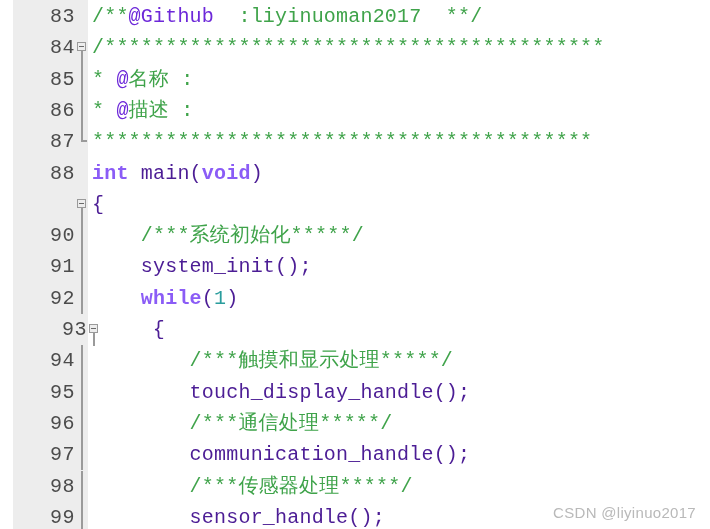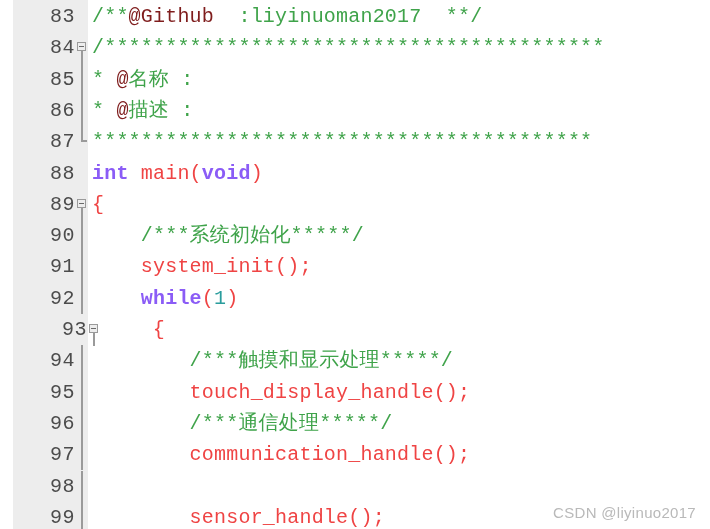--- a/index.html
+++ b/index.html
@@ -121,23 +121,23 @@
     top: 0;
     height: 31.3px;
     line-height: 31.3px;
     font-size: 20px;
     letter-spacing: 0.2px;
     white-space: pre;
     overflow: hidden;
     max-width: 620px;
   }
 
-  .tok-plain   { color: #ef4444; }
+  .tok-plain   { color: #4c1d95; }
   .tok-comment { color: #3fa34a; }
-  .tok-doctag  { color: #7f1d1d; }
+  .tok-doctag  { color: #6d28d9; }
   .tok-keyword { color: #8b5cf6; font-weight: bold; }
   .tok-number  { color: #2a9d9d; }
 
   
   .rule-line {
     position: absolute;
     left: 92px;
     top: 0;
     height: 31.3px;
     line-height: 31.3px;
@@ -166,26 +166,26 @@
 
 <div id="editor">
   <div class="gutter-bg"></div>
   <div class="code-rows">
       <div class="row" style="position: absolute; left: 0px; top: 1px; width: 710px;"><div class="lineno">83</div><div class="foldcol"></div><div class="code"><span class="tok-comment">/**</span><span class="tok-doctag">@Github</span><span class="tok-comment">  :liyinuoman2017  **/</span></div></div>
       <div class="row" style="position: absolute; left: 0px; top: 32.3px; width: 710px; padding-left: 33px;"><div class="lineno">84</div><div class="foldcol"><div class="fold-box"></div><div class="fold-line from-box"></div></div><div class="rule-line"><span class="tok-comment">/*****************************************</span></div></div>
       <div class="row" style="position: absolute; left: 0px; top: 63.6px; width: 710px;"><div class="lineno">85</div><div class="foldcol"><div class="fold-line"></div></div><div class="code"><span class="tok-comment">* </span><span class="tok-doctag">@</span><span class="tok-comment">名称 :</span></div></div>
       <div class="row" style="position: absolute; left: 0px; top: 94.9px; width: 710px;"><div class="lineno">86</div><div class="foldcol"><div class="fold-line"></div></div><div class="code"><span class="tok-comment">* </span><span class="tok-doctag">@</span><span class="tok-comment">描述 :</span></div></div>
       <div class="row" style="position: absolute; left: 0px; top: 126.2px; width: 610px;"><div class="lineno">87</div><div class="foldcol"><div class="fold-end"></div></div><div class="rule-line"><span class="tok-comment">*****************************************</span></div></div>
       <div class="row" style="position: absolute; left: 0px; top: 157.5px; width: 710px;"><div class="lineno">88</div><div class="foldcol"></div><div class="code"><span class="tok-keyword">int</span><span class="tok-plain"> main(</span><span class="tok-keyword">void</span><span class="tok-plain">)</span></div></div>
-      <div class="row" style="position: absolute; left: 0px; top: 188.8px; width: 710px;"><div class="lineno">89</div><div class="foldcol"><div class="fold-box"></div><div class="fold-line from-box"></div></div><div class="code"><span class="tok-plain">{</span></div></div>
+      <div class="row" style="position: absolute; left: 0px; top: 188.8px; width: 710px;"><div class="foldcol"><div class="fold-box"></div><div class="fold-line from-box"></div></div><div class="code"><span class="tok-plain">{</span></div></div>
       <div class="row" style="position: absolute; left: 0px; top: 220.1px; width: 710px;"><div class="lineno">90</div><div class="foldcol"><div class="fold-line"></div></div><div class="code"><span class="tok-comment">    /***系统初始化*****/</span></div></div>
       <div class="row" style="position: absolute; left: 0px; top: 251.4px; width: 710px;"><div class="lineno">91</div><div class="foldcol"><div class="fold-line"></div></div><div class="code"><span class="tok-plain">    system_init();</span></div></div>
       <div class="row" style="position: absolute; left: 0px; top: 282.7px; width: 710px; padding-left: 16px;"><div class="lineno">92</div><div class="foldcol"><div class="fold-line"></div></div><div class="code"><span class="tok-plain">    </span><span class="tok-keyword">while</span><span class="tok-plain">(</span><span class="tok-number">1</span><span class="tok-plain">)</span></div></div>
       <div class="row" style="position: absolute; left: 12px; top: 314px; width: 710px; padding-left: 40px;"><div class="lineno">93</div><div class="foldcol"><div class="fold-box"></div><div class="fold-line from-box"></div></div><div class="code"><span class="tok-plain">    {</span></div></div>
       <div class="row" style="position: absolute; left: 0px; top: 345.3px; width: 710px; padding-left: 32px;"><div class="lineno">94</div><div class="foldcol"><div class="fold-line"></div></div><div class="code"><span class="tok-comment">        /***触摸和显示处理*****/</span></div></div>
       <div class="row" style="position: absolute; left: 0px; top: 376.6px; width: 710px;"><div class="lineno">95</div><div class="foldcol"><div class="fold-line"></div></div><div class="code"><span class="tok-plain">        touch_display_handle();</span></div></div>
       <div class="row" style="position: absolute; left: 0px; top: 407.9px; width: 710px;"><div class="lineno">96</div><div class="foldcol"><div class="fold-line"></div></div><div class="code"><span class="tok-comment">        /***通信处理*****/</span></div></div>
       <div class="row" style="position: absolute; left: 0px; top: 439.2px; width: 710px;"><div class="lineno">97</div><div class="foldcol"><div class="fold-line"></div></div><div class="code"><span class="tok-plain">        communication_handle();</span></div></div>
-      <div class="row" style="position: absolute; left: 0px; top: 470.5px; width: 710px;"><div class="lineno">98</div><div class="foldcol"><div class="fold-line"></div></div></div>
+      <div class="row" style="position: absolute; left: 0px; top: 470.5px; width: 710px;"><div class="lineno">98</div><div class="foldcol"><div class="fold-line"></div></div><div class="code"><span class="tok-comment">        /***传感器处理*****/</span></div></div>
       <div class="row" style="position: absolute; left: 0px; top: 501.8px; width: 710px;"><div class="lineno">99</div><div class="foldcol"><div class="fold-line"></div></div><div class="code"><span class="tok-plain">        sensor_handle();</span></div></div>
     </div>
   <div class="watermark">CSDN @liyinuo2017</div>
 </div>
 
 </body></html>

